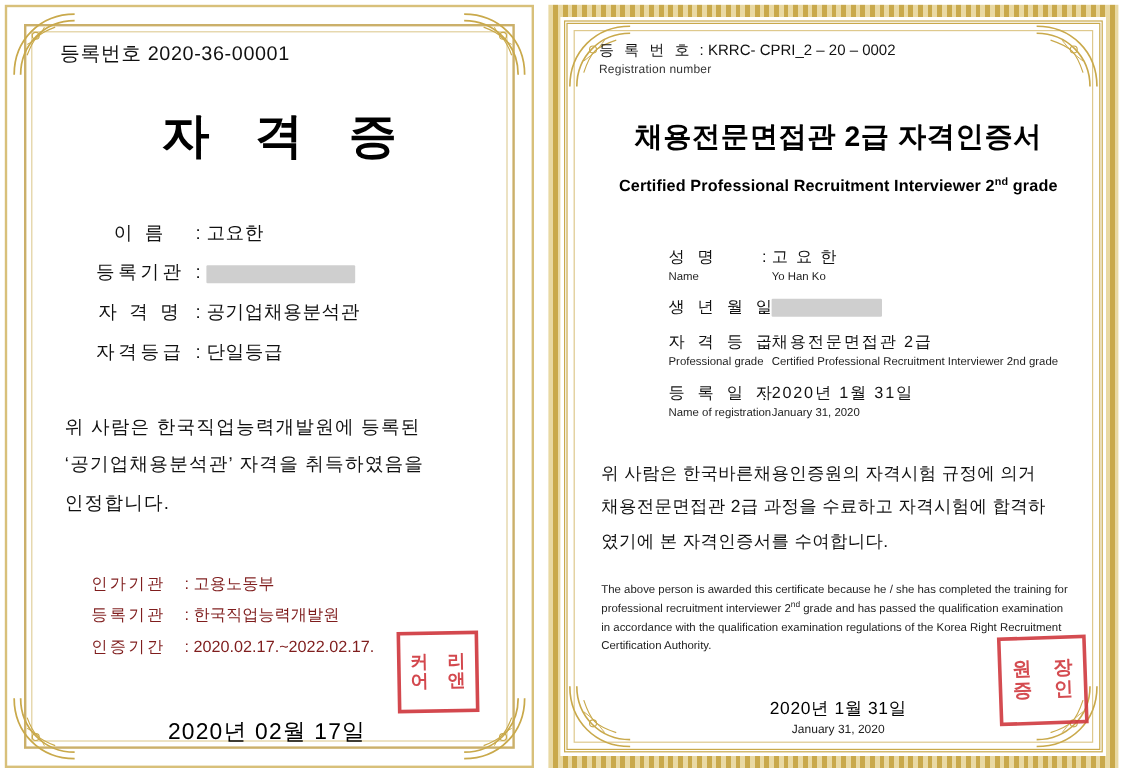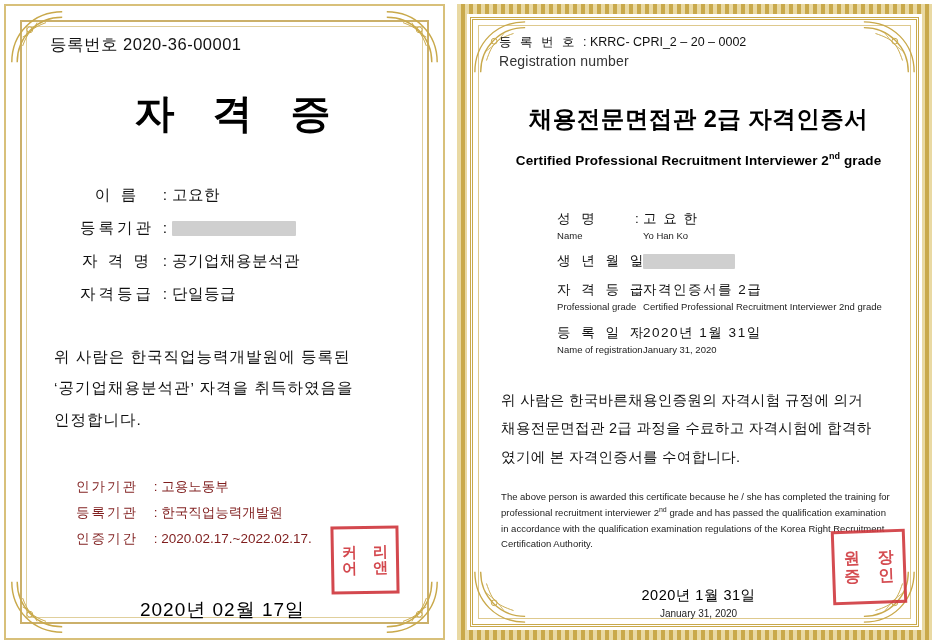--- a/index.html
+++ b/index.html
@@ -201,21 +201,21 @@
     bottom: 26px;
   }
   .c2-regline {
     display: flex;
     align-items: baseline;
     font-size: 12.5px;
     color: #111;
   }
   .c2-regline .lab { letter-spacing: 2.5px; margin-right: 6px; }
   .c2-regsub {
-    font-size: 14px;
+    font-size: 10px;
     color: #333;
     margin-top: 2px;
     letter-spacing: .2px;
   }
   .c2-title {
     text-align: center;
     font-size: 23.5px;
     font-weight: bold;
     color: #000;
     margin-top: 34px;
@@ -492,21 +492,21 @@
             <span class="c2-klabel">생 년 월 일</span>
             <span class="c2-kcolon">:</span>
             <span class="redact" style="width:92px"></span>
           </div>
         </div>
 
         <div class="c2-frow">
           <div class="c2-kline">
             <span class="c2-klabel">자 격 등 급</span>
             <span class="c2-kcolon">:</span>
-            <span class="c2-kvalue">자격인증서를 2급</span>
+            <span class="c2-kvalue">채용전문면접관 2급</span>
           </div>
           <div class="c2-eline">
             <span class="c2-elabel">Professional grade</span>
             <span class="c2-evalue">Certified Professional Recruitment Interviewer 2nd grade</span>
           </div>
         </div>
 
         <div class="c2-frow">
           <div class="c2-kline">
             <span class="c2-klabel">등 록 일 자</span>

